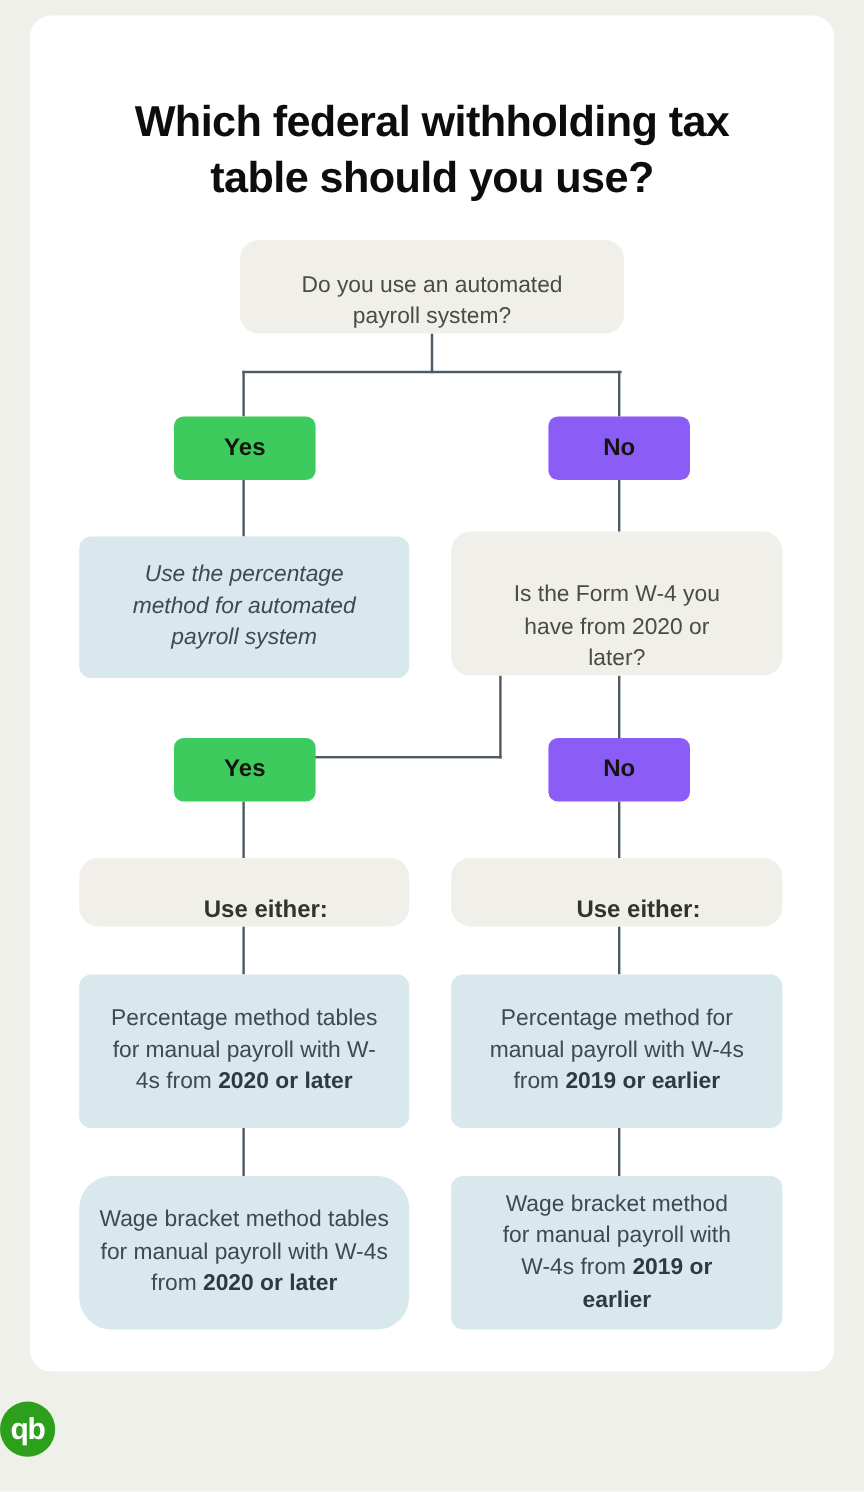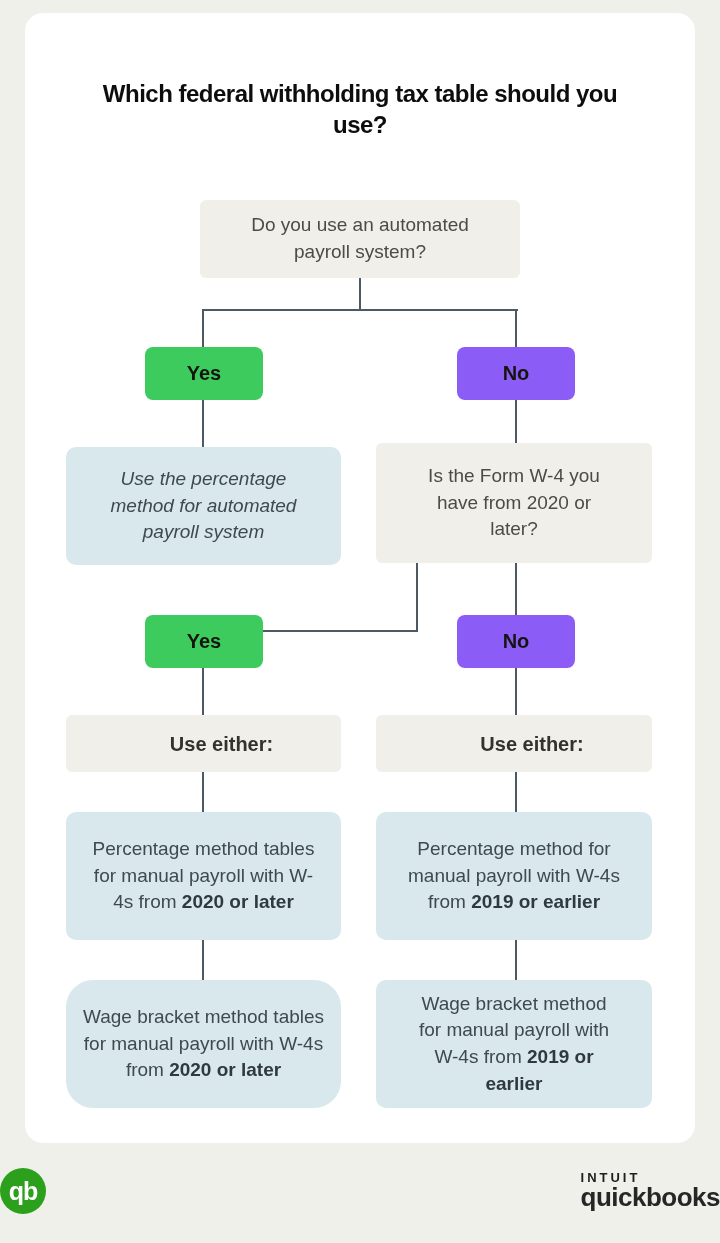--- a/index.html
+++ b/index.html
@@ -11,30 +11,30 @@
     overflow:hidden;
   }
   .card{
     position:absolute;left:25px;top:13px;
     width:670px;height:1130px;
     background:#ffffff;border-radius:18px;
   }
   .title{
     position:absolute;left:100px;top:62px;width:520px;
     text-align:center;
-    font-size:24px;font-weight:bold;color:#0d0d0d;
+    font-size:36px;font-weight:bold;color:#0d0d0d;
     line-height:1.3;letter-spacing:-0.5px;margin-top:16px;
   }
   .box{
     position:absolute;display:flex;align-items:center;justify-content:center;
     text-align:center;box-sizing:border-box;
   }
   .gray-box{
-    background:#f0efe9;border-radius:6px;
-    color:#4c4c47;font-size:19px;line-height:1.4;
+    background:#f0efe9;border-radius:16px;
+    color:#4c4c47;font-size:19px;line-height:1.4;align-items:flex-end;
   }
   .blue-box{
     background:#d8e8ed;border-radius:10px;
     color:#3e4a50;font-size:19px;line-height:1.4;
   }
   .blue-box b, .gray-box b{color:#2f3a40;}
   .answer-btn{
     border-radius:8px;
     font-size:20px;font-weight:bold;color:#15150f;
   }
@@ -52,21 +52,21 @@
   .yes2{left:145px;top:615px;width:118px;height:53px;}
   .no2{left:457px;top:615px;width:118px;height:53px;}
   .ueL{left:66px;top:715px;width:275px;height:57px;font-size:20px;}
   .ueR{left:376px;top:715px;width:276px;height:57px;font-size:20px;}
   .bL1{left:66px;top:812px;width:275px;height:128px;padding:16px 20px;}
   .bR1{left:376px;top:812px;width:276px;height:128px;padding:0 16px;}
   .bL2{left:66px;top:980px;width:275px;height:128px;padding:0 4px;border-radius:27px;}
   .bR2{left:376px;top:980px;width:276px;height:128px;padding:0 40px;}
   .logo-row{
     position:absolute;left:0;top:1168px;width:720px;
-    display:flex;align-items:center;justify-content:space-between;gap:9px;
+    display:flex;align-items:center;justify-content:flex-start;gap:9px;
   }
   .logo-circle{
     width:46px;height:46px;border-radius:50%;
     background:#2ca01c;color:#ffffff;
     display:flex;align-items:center;justify-content:center;
     font-size:25px;font-weight:bold;letter-spacing:-1px;
   }
   .logo-text{display:flex;flex-direction:column;align-items:flex-start;}
   .logo-intuit{
     font-size:13px;font-weight:bold;letter-spacing:3px;color:#1e1e1e;line-height:1;
@@ -139,17 +139,13 @@
 </div>
 <div class="box blue-box bL2">
   <span><span>Wage bracket method tables for manual payroll with W-4s from </span><b>2020 or later</b></span>
 </div>
 <div class="box blue-box bR2">
   <span><span>Wage bracket method for manual payroll with W-4s from </span><b>2019 or earlier</b></span>
 </div>
 
 <div class="logo-row">
   <div class="logo-circle">qb</div>
-  <div class="logo-text">
-    <span class="logo-intuit">INTUIT</span>
-    <span class="logo-qb">quickbooks</span>
-  </div>
 </div>
 
 </body></html>

